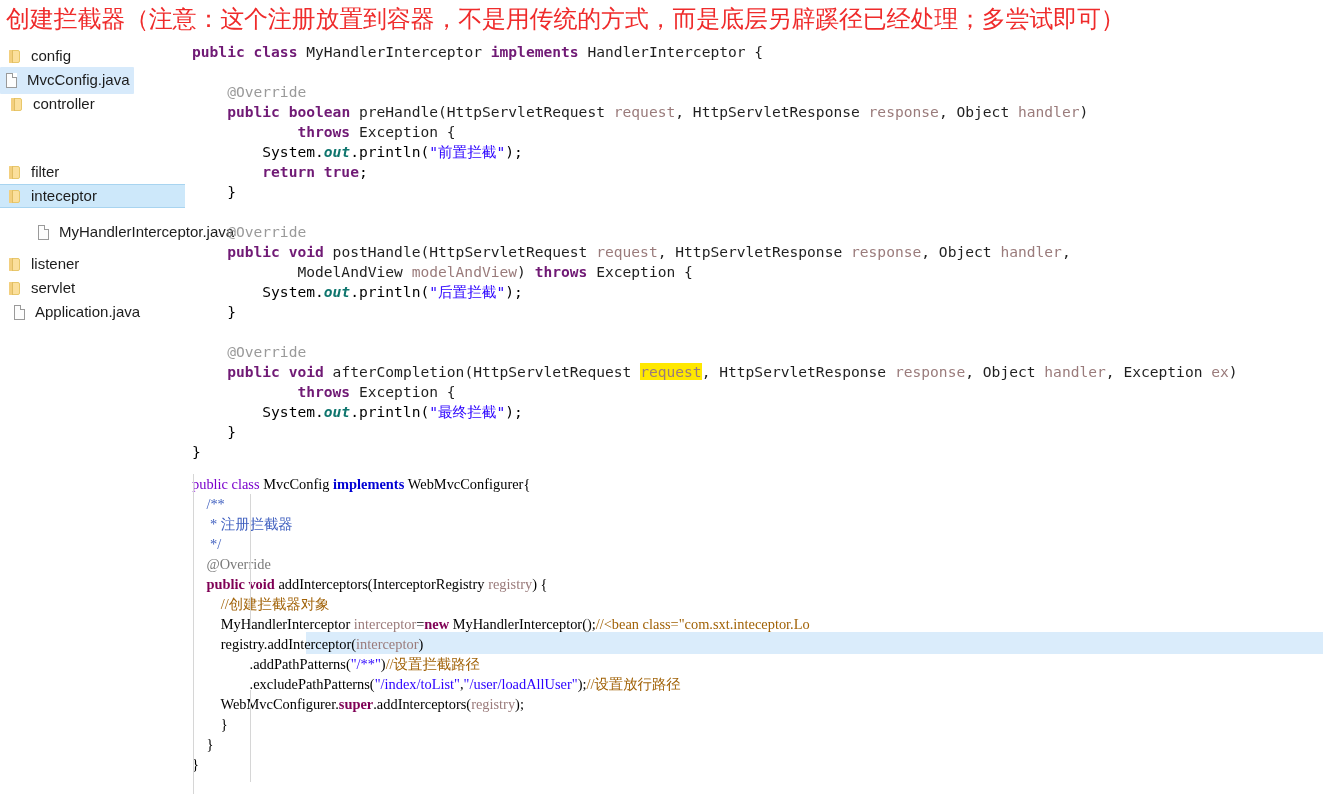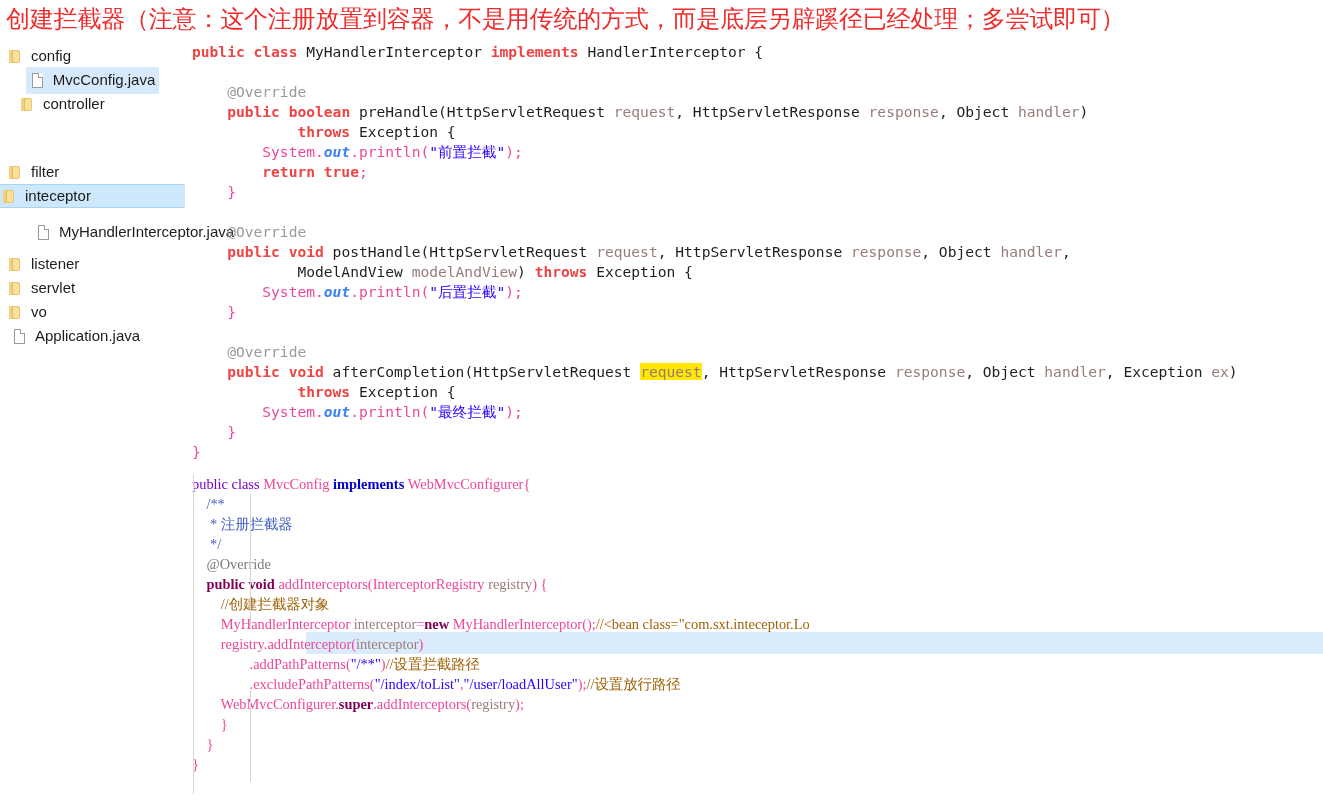--- a/index.html
+++ b/index.html
@@ -121,27 +121,27 @@
     color: #1f1f1f;
   }
   #code-a { left: 192px; top: 42px; }
   #code-b { left: 192px; top: 474px; font-family: Liberation Serif, serif; }
 
   #code-b { font-size: 14.4px; }
 
   .ln { height: 20px; position: relative; }
 
   
-  .kw   { color: #ef4444; font-weight: bold; }      
+  .kw   { color: #701a75; font-weight: bold; }      
   .typ  { color: #1f1f1f; }                          
-  .id   { color: #ec4899; }
+  .id   { color: #000000; }
   .par  { color: #9a7b7b; }                          
   .str  { color: #2a00ff; }
   .anno { color: #9a9a9a; }                          
-  .fld  { color: #3b82f6; font-weight: bold; font-style: italic; }  
+  .fld  { color: #0f766e; font-weight: bold; font-style: italic; }  
   .hlq  { background: #ffe800; }                     
 
   
   .kw2   { color: #7a00cc; }                         
   .kwb   { color: #0000d4; font-weight: bold; }      
   .kw3   { color: #7f0055; font-weight: bold; }      
   .cmt   { color: #a16207; }                         
   .jdoc  { color: #3f5fbf; }                         
   .anno2 { color: #7a7a7a; }
   .par2  { color: #9a7b7b; }
@@ -167,54 +167,50 @@
 </head>
 <body>
 
 <div id="title">创建拦截器（注意：这个注册放置到容器，不是用传统的方式，而是底层另辟蹊径已经处理；多尝试即可）</div>
 
 <div id="sidebar">
     <div class="tree-row" style="padding-left: 6px;">
       <span class="ico folder"></span>
       <span class="lbl">config</span>
     </div>
-    <div class="tree-row sel-file" style=" justify-content: center;">
+    <div class="tree-row sel-file" style="">
       <span class="hl" style="display: inline-flex; align-items: center;">
         <span class="ico file"></span>
         <span class="lbl">MvcConfig.java</span>
       </span>
     </div>
-    <div class="tree-row" style="padding-left: 18px;">
+    <div class="tree-row" style="padding-left: 8px;">
       <span class="ico folder"></span>
       <span class="lbl">controller</span>
     </div>
     <div class="tree-row" style="padding-left: 6px; margin-top: 44px;">
       <span class="ico folder"></span>
       <span class="lbl">filter</span>
     </div>
-    <div class="tree-row sel-folder" style="">
+    <div class="tree-row sel-folder" style="padding-left: 6px;">
       <span class="ico folder"></span>
       <span class="lbl">inteceptor</span>
     </div>
     <div class="tree-row" style="padding-left: 34px; margin-bottom: 8px; margin-top: 12px;">
       <span class="ico file"></span>
       <span class="lbl">MyHandlerInterceptor.java</span>
     </div>
     <div class="tree-row" style="padding-left: 6px;">
       <span class="ico folder"></span>
       <span class="lbl">listener</span>
     </div>
     <div class="tree-row" style="padding-left: 6px;">
       <span class="ico folder"></span>
       <span class="lbl">servlet</span>
     </div>
-    <div class="tree-row" style="padding-left: 6px;">
-      <span class="ico folder"></span>
-      <span class="lbl">vo</span>
-    </div>
     <div class="tree-row" style="padding-left: 10px;">
       <span class="ico file"></span>
       <span class="lbl">Application.java</span>
     </div>
   </div>
 
 <div id="code-a" class="code"><div class="ln"><span class="kw">public </span><span class="kw">class </span><span class="typ">MyHandlerInterceptor </span><span class="kw">implements </span><span class="typ">HandlerInterceptor {</span></div><div class="ln">&nbsp;</div><div class="ln"><span class="anno">    @Override</span></div><div class="ln"><span class="id">    </span><span class="kw">public boolean </span><span class="typ">preHandle(HttpServletRequest </span><span class="par">request</span><span class="typ">, HttpServletResponse </span><span class="par">response</span><span class="typ">, Object </span><span class="par">handler</span><span class="typ">)</span></div><div class="ln"><span class="id">            </span><span class="kw">throws </span><span class="typ">Exception {</span></div><div class="ln"><span class="id">        System.</span><span class="fld">out</span><span class="id">.println(</span><span class="str">"前置拦截"</span><span class="id">);</span></div><div class="ln"><span class="id">        </span><span class="kw">return true</span><span class="id">;</span></div><div class="ln"><span class="id">    }</span></div><div class="ln">&nbsp;</div><div class="ln"><span class="anno">    @Override</span></div><div class="ln"><span class="id">    </span><span class="kw">public void </span><span class="typ">postHandle(HttpServletRequest </span><span class="par">request</span><span class="typ">, HttpServletResponse </span><span class="par">response</span><span class="typ">, Object </span><span class="par">handler</span><span class="typ">,</span></div><div class="ln"><span class="typ">            ModelAndView </span><span class="par">modelAndView</span><span class="typ">) </span><span class="kw">throws </span><span class="typ">Exception {</span></div><div class="ln"><span class="id">        System.</span><span class="fld">out</span><span class="id">.println(</span><span class="str">"后置拦截"</span><span class="id">);</span></div><div class="ln"><span class="id">    }</span></div><div class="ln">&nbsp;</div><div class="ln"><span class="anno">    @Override</span></div><div class="ln"><span class="id">    </span><span class="kw">public void </span><span class="typ">afterCompletion(HttpServletRequest </span><span class="hlq par">request</span><span class="typ">, HttpServletResponse </span><span class="par">response</span><span class="typ">, Object </span><span class="par">handler</span><span class="typ">, Exception </span><span class="par">ex</span><span class="typ">)</span></div><div class="ln"><span class="id">            </span><span class="kw">throws </span><span class="typ">Exception {</span></div><div class="ln"><span class="id">        System.</span><span class="fld">out</span><span class="id">.println(</span><span class="str">"最终拦截"</span><span class="id">);</span></div><div class="ln"><span class="id">    }</span></div><div class="ln"><span class="id">}</span></div></div>
 
 <div id="sel-band"></div>
 <div id="code-b" class="code"><div class="ln"><span class="kw2">public class </span><span class="id">MvcConfig </span><span class="kwb">implements </span><span class="id">WebMvcConfigurer{</span></div><div class="ln"><span class="jdoc">    /**</span></div><div class="ln"><span class="jdoc">     * 注册拦截器</span></div><div class="ln"><span class="jdoc">     */</span></div><div class="ln"><span class="anno2">    @Override</span></div><div class="ln"><span class="id">    </span><span class="kw3">public void </span><span class="id">addInterceptors(InterceptorRegistry </span><span class="par2">registry</span><span class="id">) {</span></div><div class="ln"><span class="cmt">        //创建拦截器对象</span></div><div class="ln"><span class="id">        MyHandlerInterceptor </span><span class="par2">interceptor</span><span class="id">=</span><span class="kw3">new </span><span class="id">MyHandlerInterceptor();</span><span class="cmt">//&lt;bean class="com.sxt.inteceptor.Lo</span></div><div class="ln"><span class="id">        registry.addInterceptor(</span><span class="par2">interceptor</span><span class="id">)</span></div><div class="ln"><span class="id">                .addPathPatterns(</span><span class="str2">"/**"</span><span class="id">)</span><span class="cmt">//设置拦截路径</span></div><div class="ln"><span class="id">                .excludePathPatterns(</span><span class="str2">"/index/toList"</span><span class="id">,</span><span class="str2">"/user/loadAllUser"</span><span class="id">);</span><span class="cmt">//设置放行路径</span></div><div class="ln"><span class="id">        WebMvcConfigurer.</span><span class="kw3">super</span><span class="id">.addInterceptors(</span><span class="par2">registry</span><span class="id">);</span></div><div class="ln"><span class="id">        }</span></div><div class="ln"><span class="id">    }</span></div><div class="ln"><span class="id">}</span></div></div>

